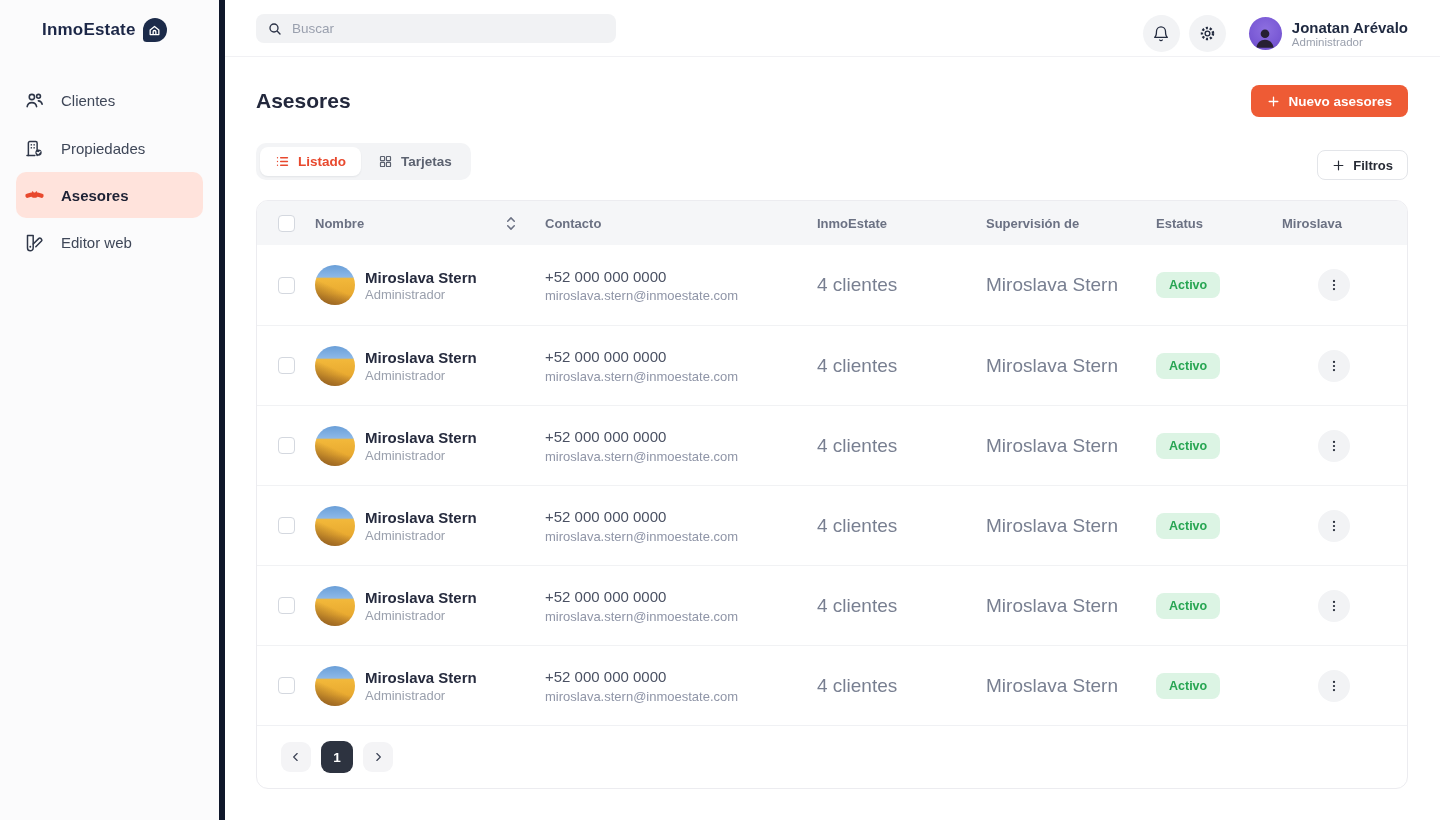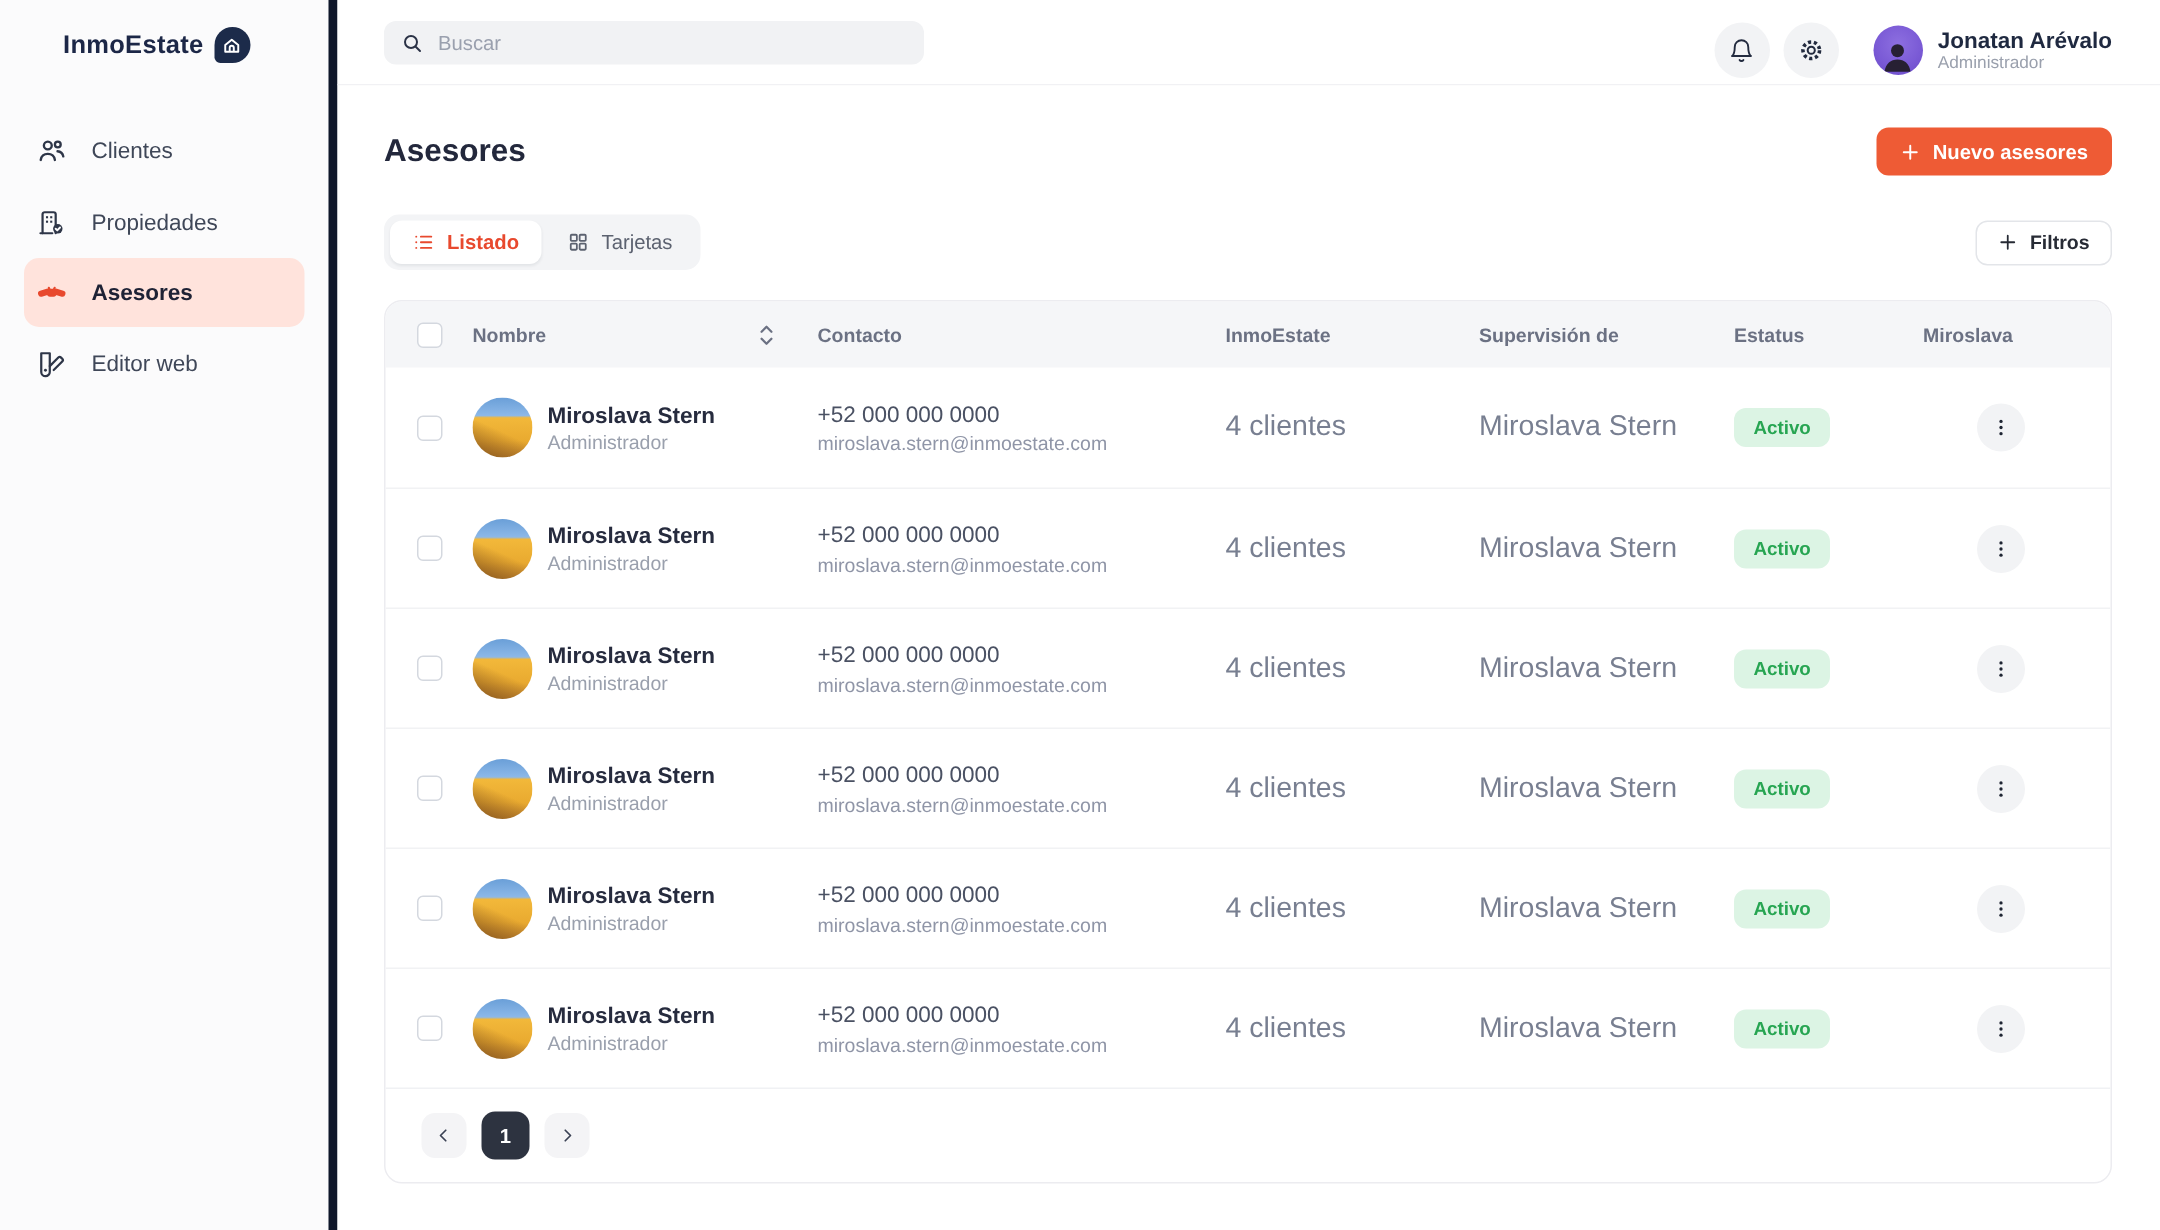--- a/index.html
+++ b/index.html
@@ -41,24 +41,24 @@
   .user-role { font-size:11.5px; color:#9aa0ad; }
 
   
   .content { position:absolute; left:225px; top:57px; width:1215px; height:763px;
     background:#fff; padding:28px 32px 0 31px; }
   .page-head { display:flex; align-items:center; justify-content:space-between; }
   .page-title { font-size:21px; font-weight:700; color:#23283c; }
   .btn-new { display:flex; align-items:center; gap:8px; background:#ee5b35; color:#fff;
     border:none; border-radius:8px; height:32px; padding:0 16px; font-size:13.5px;
     font-weight:700; cursor:pointer; font-family:"Liberation Sans", sans-serif; }
-  .toolbar { display:flex; align-items:center; justify-content:space-between; margin-top:26px; }
+  .toolbar { display:flex; align-items:flex-end; justify-content:space-between; margin-top:26px; }
   .tabs { display:flex; background:#f3f4f6; border-radius:10px; padding:4px; gap:2px; }
   .tab { display:flex; align-items:center; gap:8px; padding:7px 15px; border-radius:8px;
-    font-size:13.5px; color:#5c6270; cursor:pointer; }
+    font-size:13.5px; color:#5c6270; cursor:pointer;font-weight:bold; }
   .tab.active { background:#fff; color:#e8492e; font-weight:600;
     box-shadow:0 1px 2px rgba(20,25,40,.07); }
   .btn-filters { display:flex; align-items:center; gap:8px; background:#fff;
     border:1px solid #e3e5e9; border-radius:8px; height:30px; padding:0 14px; font-size:13px;
     font-weight:600; color:#272b35; cursor:pointer; font-family:"Liberation Sans", sans-serif; }
 
   
   .card { margin-top:20px; border:1px solid #ececf0; border-radius:12px; overflow:hidden;
     background:#fff; }
   .trow { display:grid; grid-template-columns:58px 230px 272px 169px 170px 126px 1fr;

